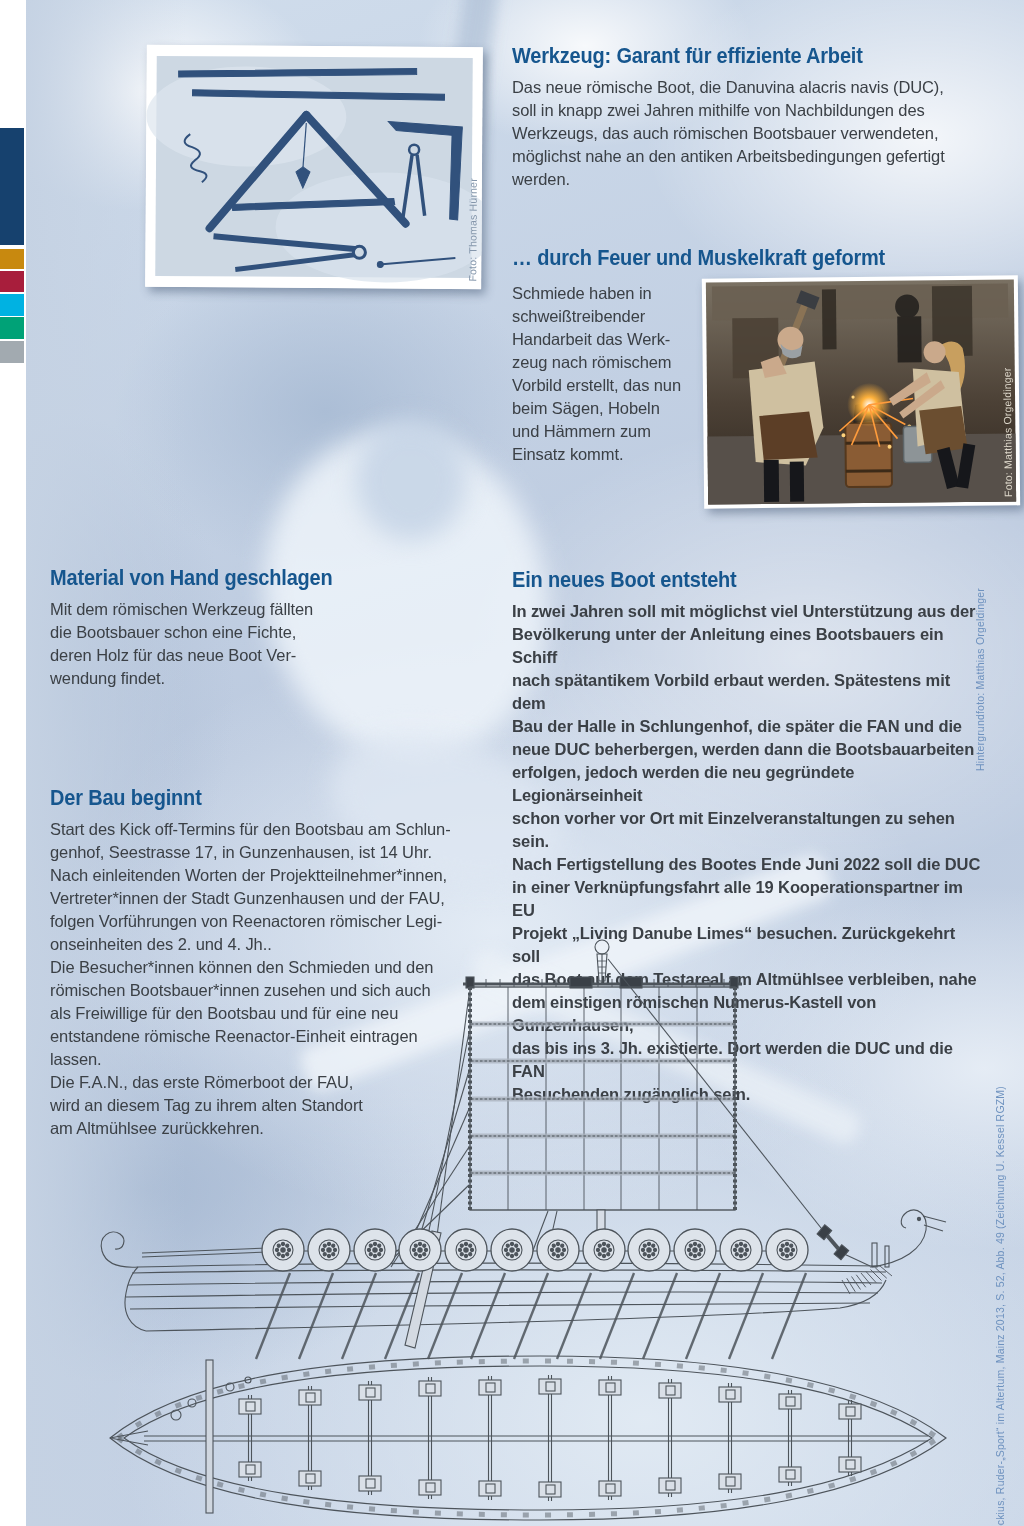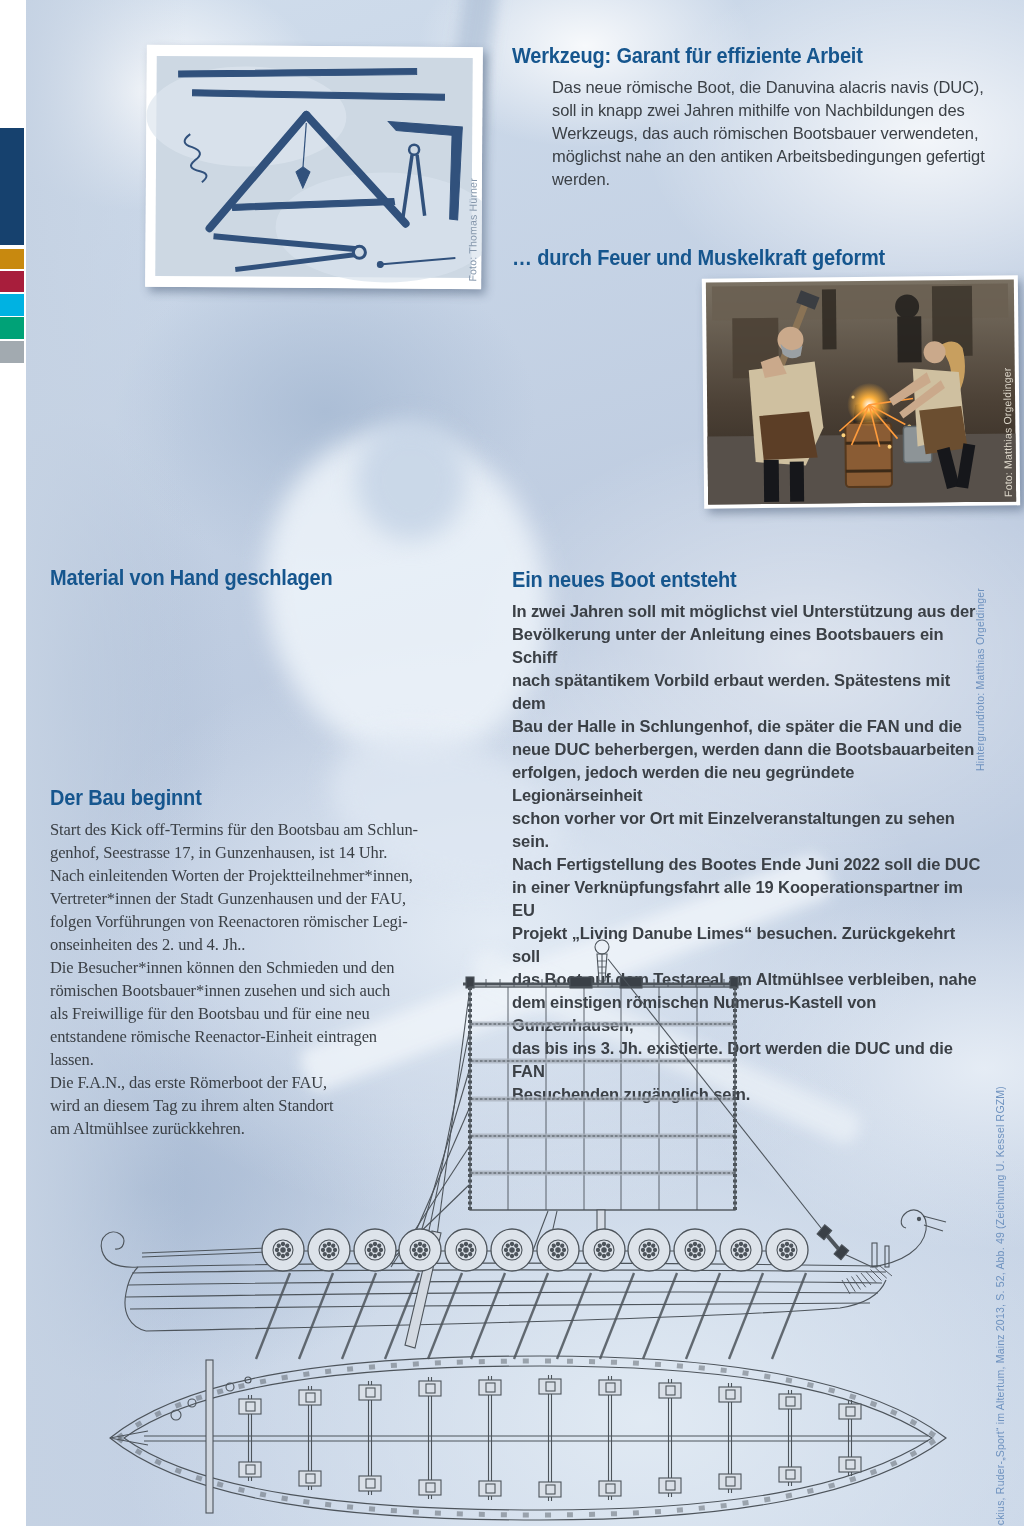--- a/index.html
+++ b/index.html
@@ -105,27 +105,35 @@
           <circle cx="204" cy="195" r="6" fill="#cdd8e3" stroke-width="3"></circle>
           <path d="M224,207 L300,200" stroke-width="2" fill="none"></path>
           <circle cx="225" cy="207" r="3"></circle>
         </g>
       </g>
     </svg>
     <div class="photo-credit" style="color:#8496ab;">Foto: Thomas Hürner</div>
   </div>
 
   <div class="hd" style="left:512px;top:44px;">Werkzeug: Garant für effiziente Arbeit</div>
-  <div class="body" style="left:512px;top:76px;width:470px;margin-left:40px;">Das neue römische Boot, die Danuvina alacris navis (DUC),
+  <div class="body" style="left:512px;top:76px;width:470px;">Das neue römische Boot, die Danuvina alacris navis (DUC),
 soll in knapp zwei Jahren mithilfe von Nachbildungen des
 Werkzeugs, das auch römischen Bootsbauer verwendeten,
 möglichst nahe an den antiken Arbeitsbedingungen gefertigt
 werden.</div>
 
   <div class="hd" style="left:512px;top:246px;">… durch Feuer und Muskelkraft geformt</div>
+  <div class="body" style="left:512px;top:282px;width:215px;">Schmiede haben in
+schweißtreibender
+Handarbeit das Werk-
+zeug nach römischem
+Vorbild erstellt, das nun
+beim Sägen, Hobeln
+und Hämmern zum
+Einsatz kommt.</div>
 
   <div class="photo" style="left:703px;top:277px;width:316px;height:230px;transform:rotate(-.6deg);">
     <svg viewBox="0 0 316 230" width="316" height="230">
       <defs>
         <linearGradient id="ws" x1="0" y1="0" x2="0" y2="1">
           <stop offset="0" stop-color="#7a7163"></stop>
             <stop offset=".55" stop-color="#4c4136"></stop>
             <stop offset="1" stop-color="#2e261e"></stop>
         </linearGradient>
         <radialGradient id="glow">
@@ -186,23 +194,27 @@
         <path d="M224,96 L186,122 l4,7 L228,106 Z" fill="#caa98b"></path>
         <path d="M238,104 L196,136 l4,6 L242,112 Z" fill="#caa98b"></path>
         <rect x="238" y="172" width="13" height="40" transform="rotate(-14 244 192)" fill="#16171b"></rect>
         <rect x="256" y="168" width="12" height="44" transform="rotate(10 262 190)" fill="#16171b"></rect>
       </g>
     </svg>
     <div class="photo-credit" style="color:#ded8cb;right:6px;">Foto: Matthias Orgeldinger</div>
   </div>
 
   <div class="hd" style="left:50px;top:566px;">Material von Hand geschlagen</div>
+  <div class="body" style="left:50px;top:598px;width:420px;">Mit dem römischen Werkzeug fällten
+die Bootsbauer schon eine Fichte,
+deren Holz für das neue Boot Ver-
+wendung findet.</div>
 
   <div class="hd" style="left:50px;top:786px;">Der Bau beginnt</div>
-  <div class="body" style="left:50px;top:818px;width:440px;font-family:Liberation Serif, serif;">Start des Kick off-Termins für den Bootsbau am Schlun-
+  <div class="body" style="left:50px;top:818px;width:440px;">Start des Kick off-Termins für den Bootsbau am Schlun-
 genhof, Seestrasse 17, in Gunzenhausen, ist 14 Uhr.
 Nach einleitenden Worten der Projektteilnehmer*innen,
 Vertreter*innen der Stadt Gunzenhausen und der FAU,
 folgen Vorführungen von Reenactoren römischer Legi-
 onseinheiten des 2. und 4. Jh..
 Die Besucher*innen können den Schmieden und den
 römischen Bootsbauer*innen zusehen und sich auch
 als Freiwillige für den Bootsbau und für eine neu
 entstandene römische Reenactor-Einheit eintragen
 lassen.

